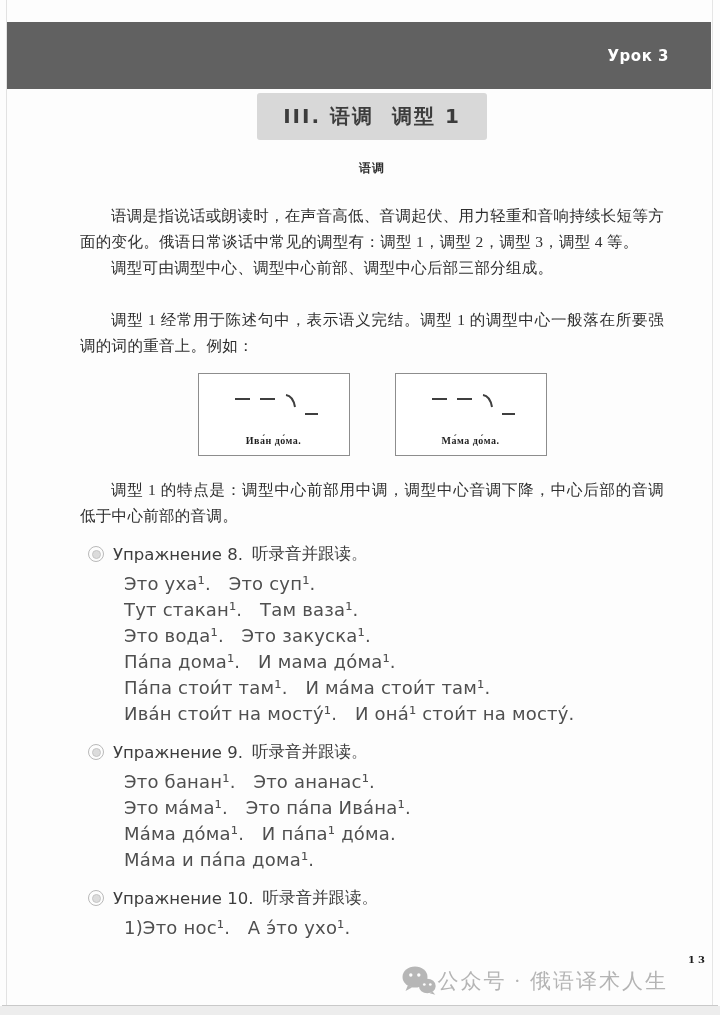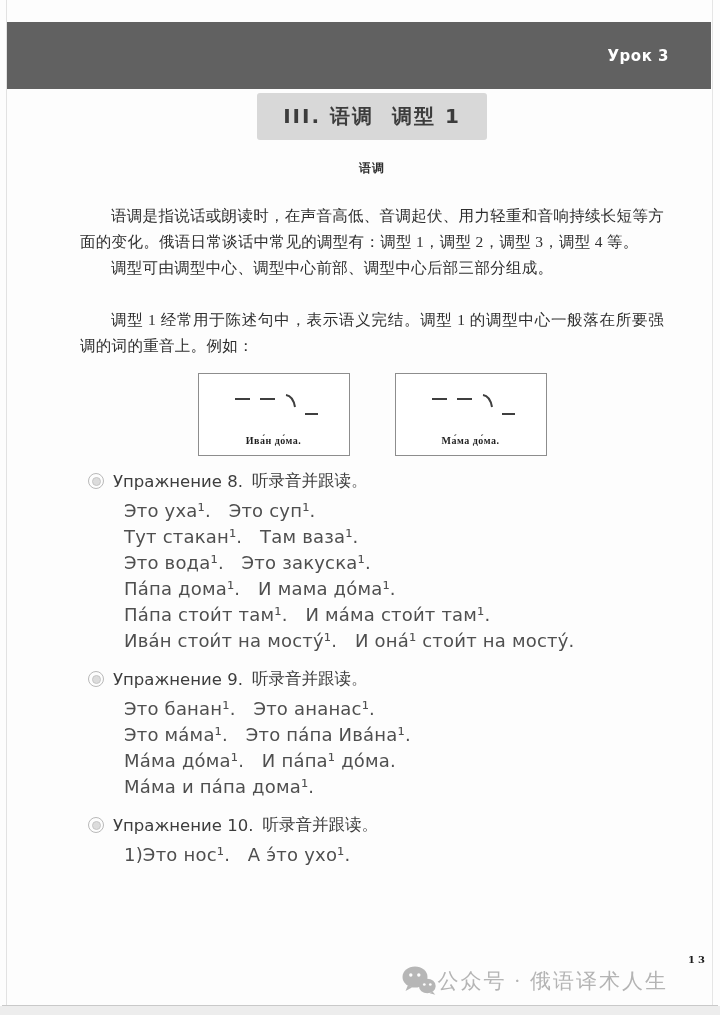--- a/index.html
+++ b/index.html
@@ -131,20 +131,21 @@
       <svg class="contour" width="112" height="34" viewBox="0 0 112 34">
         <path d="M17 11 h15" stroke="#3f3f3f" stroke-width="2" fill="none"></path>
         <path d="M42 11 h15" stroke="#3f3f3f" stroke-width="2" fill="none"></path>
         <path d="M68 7 q7 1 9 12" stroke="#3f3f3f" stroke-width="2" fill="none"></path>
         <path d="M87 26 h13" stroke="#3f3f3f" stroke-width="2" fill="none"></path>
       </svg>
       <span class="phrase">Ма́ма до́ма.</span>
     </div>
   </div>
 
+  <p class="para" style="margin-top:21px;">调型 1 的特点是：调型中心前部用中调，调型中心音调下降，中心后部的音调低于中心前部的音调。</p>
 
   <div class="exercise">
     <div class="ex-header">
       <span class="bullet"></span>
       <span>Упражнение 8.</span>
       <span>听录音并跟读。</span>
     </div>
     <div class="ru-lines">
       <div class="ru-line">Это уха¹.   Это суп¹.</div>
       <div class="ru-line">Тут стакан¹.   Там ваза¹.</div>

